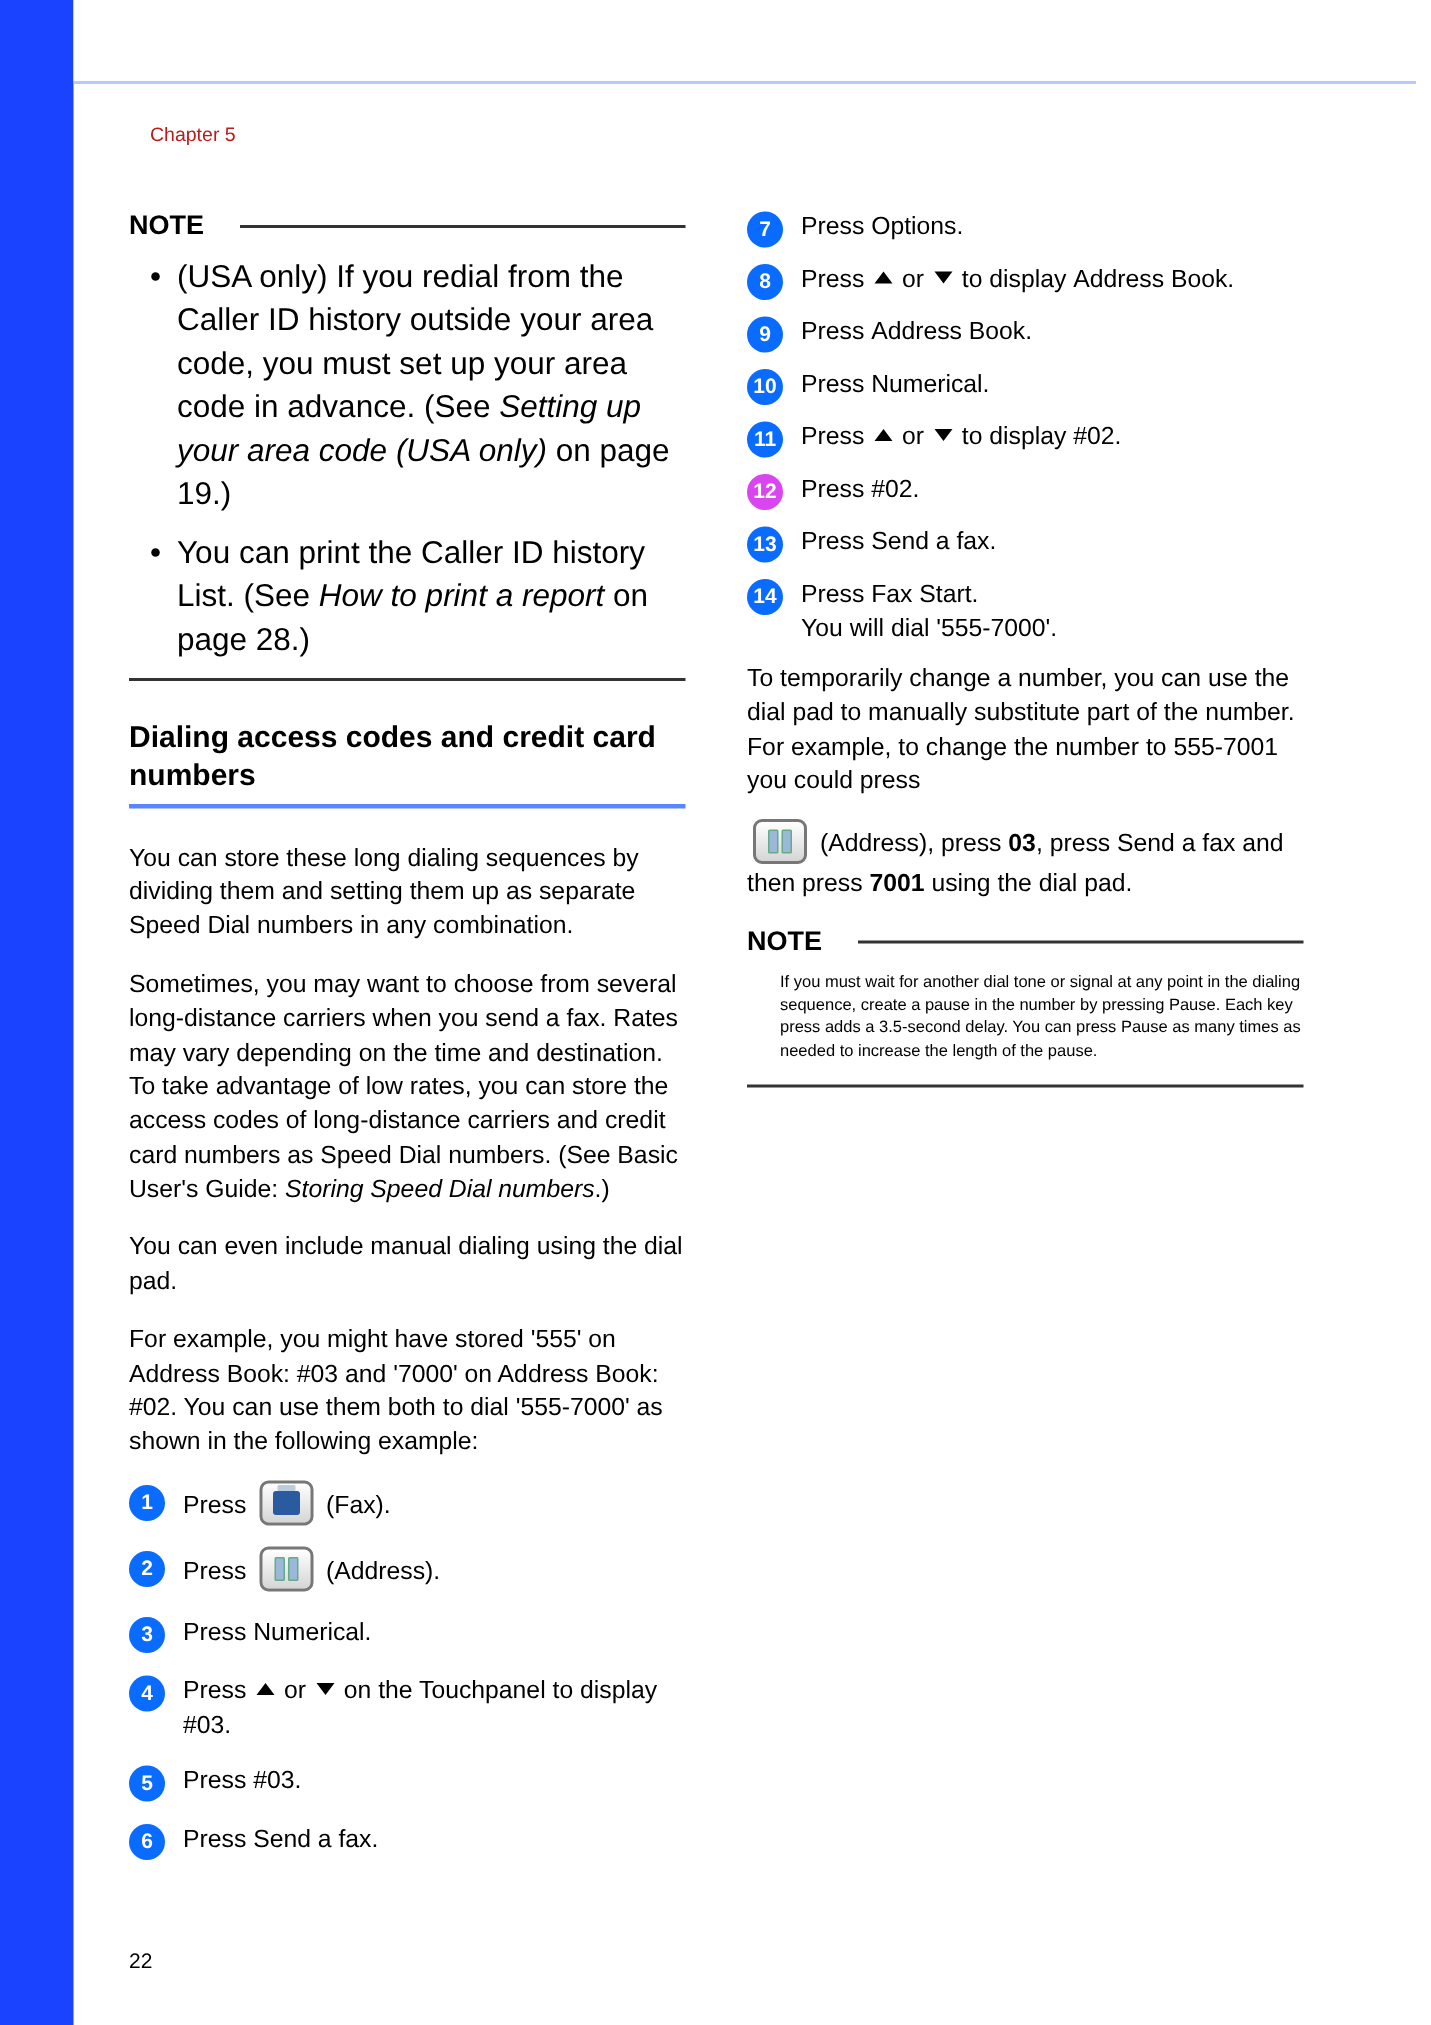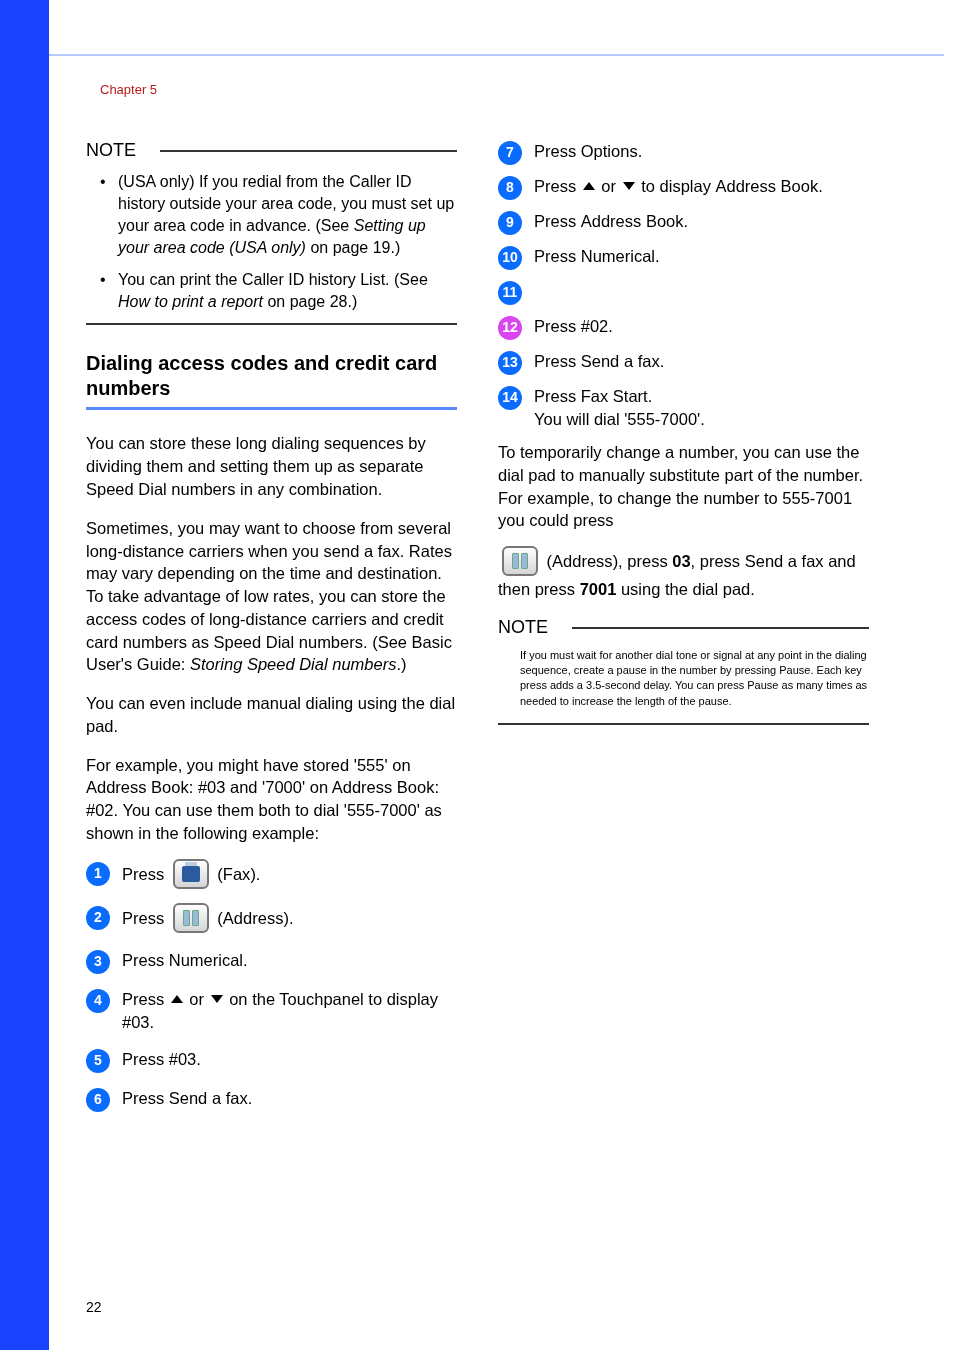--- a/index.html
+++ b/index.html
@@ -5,24 +5,24 @@
 * { margin:0; padding:0; box-sizing:border-box; }
 html,body { width:954px; height:1350px; font-family:Arial,Helvetica,sans-serif; color:#000; background:#fff; }
 .blue-side { position:absolute; left:0; top:0; width:49px; height:1350px; background:#1943ff; }
 .top-area { position:absolute; left:49px; top:0; right:0; height:54px; background:#fff; }
 .top-blue-rule { position:absolute; left:49px; top:54px; right:10px; height:2px; background:#b7c9ff; }
 .chapter { position:absolute; left:100px; top:82px; font-size:13px; color:#b91c1c; }
 .page-num { position:absolute; left:86px; bottom:35px; font-size:14px; font-weight:normal; }
 .col { position:absolute; top:140px; width:371px; }
 .col.left { left:86px; }
 .col.right { left:498px; }
-.note-hd { font-size:18px; font-weight:normal; display:flex; align-items:center; gap:24px; margin-bottom:10px; }
+.note-hd { font-size:18px; font-weight:bold; display:flex; align-items:center; gap:24px; margin-bottom:10px; }
 .note-hd .rule { flex:1; height:2px; background:#333; }
 .note-end { height:2px; background:#333; margin:10px 0 0 0; }
-ul.note { list-style:none; padding-left:18px; font-size:16px; line-height:1.38; }
+ul.note { list-style:none; padding-left:18px; font-size:21px; line-height:1.38; }
 ul.note li { position:relative; padding-left:14px; margin-bottom:10px; }
 ul.note li::before { content:"•"; position:absolute; left:-4px; top:0; }
 h2.sect { font-size:20px; font-weight:bold; line-height:1.25; margin:26px 0 6px 0; }
 .sect-rule { height:3px; background:#5a86ff; margin-bottom:22px; }
 p.body { font-size:16.5px; line-height:1.38; margin-bottom:16px; }
 .mono { font-family:Liberation Sans, sans-serif; }
 .step { display:flex; align-items:flex-start; gap:12px; font-size:16.5px; line-height:1.4; margin-bottom:14px; }
 .col.right .step { margin-bottom:10px; }
 .num { flex:0 0 24px; width:24px; height:24px; border-radius:50%; background:#0a6bff; color:#fff; font-weight:bold; font-size:14px; display:flex; align-items:center; justify-content:center; margin-top:1px; }
 .num.g { background:#d946ef; }
@@ -133,20 +133,21 @@
     <div class="txt"><span>Press </span><span class="mono">Address Book</span><span>.</span></div>
   </div>
 
   <div class="step">
     <div class="num">10</div>
     <div class="txt"><span>Press </span><span class="mono">Numerical</span><span>.</span></div>
   </div>
 
   <div class="step">
     <div class="num">11</div>
+    <div class="txt"><span>Press </span><span class="chev up"></span><span> or </span><span class="chev down"></span><span> to display </span><span class="mono">#02</span><span>.</span></div>
   </div>
 
   <div class="step">
     <div class="num g">12</div>
     <div class="txt"><span>Press </span><span class="mono">#02</span><span>.</span></div>
   </div>
 
   <div class="step">
     <div class="num">13</div>
     <div class="txt"><span>Press </span><span class="mono">Send a fax</span><span>.</span></div>

